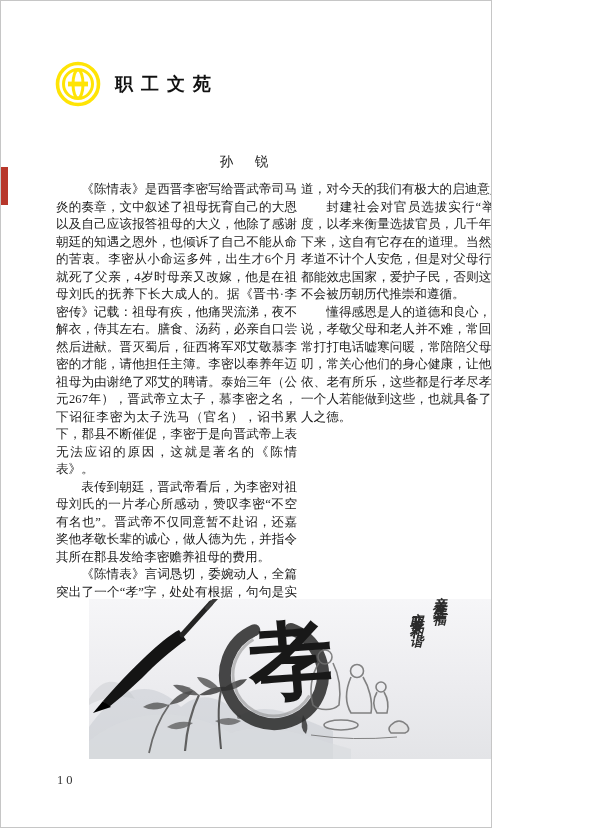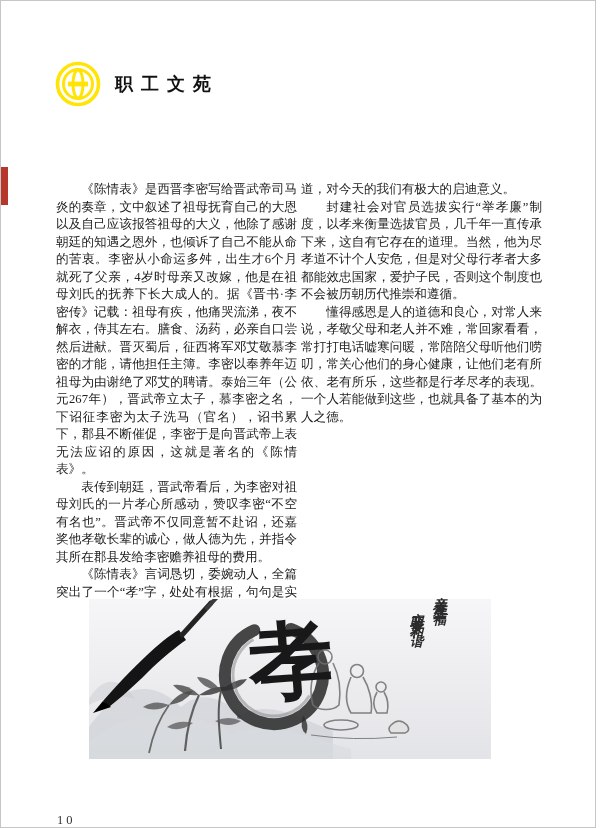--- a/index.html
+++ b/index.html
@@ -1,17 +1,17 @@
 <!DOCTYPE html>
 <html><head>
 <meta charset="utf-8">
 <style>
   html,body{margin:0;padding:0;background:#ffffff;}
   .page{
-    position:relative;width:596px;height:828px;background:#ffffff;
+    position:relative;width:492px;height:828px;background:#ffffff;
     box-sizing:border-box;border:1px solid #c6c6c6;overflow:hidden;
     font-family:"Liberation Serif","DejaVu Serif",serif;color:#1c1c1c;
   }
   .red-tab{position:absolute;left:0;top:166px;width:7px;height:38px;background:#b8372b;}
   .header{position:absolute;left:54px;top:58px;height:50px;display:flex;align-items:center;}
   .logo{width:46px;height:46px;}
   .section-label{
     margin-left:14px;font-family:"Liberation Sans","DejaVu Sans",sans-serif;
     font-size:18px;font-weight:700;letter-spacing:8px;color:#111;
   }
@@ -40,40 +40,41 @@
     font-size:84px;line-height:90px;font-weight:700;color:#181818;
     transform:rotate(-4deg);text-align:center;
   }
   .slogan{
     position:absolute;writing-mode:vertical-rl;font-size:13px;font-style:italic;
     letter-spacing:3px;color:#2b2b2b;font-weight:600;
   }
   .slogan-right{left:429px;top:585px;height:112px;}
   .slogan-left{left:406px;top:601px;height:128px;}
   .page-number{
-    position:absolute;left:56px;top:812px;font-size:12.5px;letter-spacing:3px;color:#333;
+    position:absolute;left:56px;top:772px;font-size:12.5px;letter-spacing:3px;color:#333;
   }
 </style>
 </head>
 <body>
 
 <div class="page">
 
   <div class="red-tab"></div>
 
   <div class="header">
     <svg class="logo" viewBox="0 0 46 46">
       <circle cx="23" cy="23" r="20.5" fill="none" stroke="#ffe405" stroke-width="3.6"></circle>
       <circle cx="23" cy="23" r="14.5" fill="none" stroke="#ffe405" stroke-width="3"></circle>
       <ellipse cx="23" cy="23" rx="5" ry="14" fill="none" stroke="#ffe405" stroke-width="3"></ellipse>
       <rect x="13" y="20.6" width="20" height="4.8" fill="#ffe405"></rect>
     </svg>
     <div class="section-label">职工文苑</div>
   </div>
 
+  <div class="author">孙　锐</div>
 
   <div class="columns">
     <div class="col">
       <p class="para indent">《陈情表》是西晋李密写给晋武帝司马炎的奏章，文中叙述了祖母抚育自己的大恩以及自己应该报答祖母的大义，他除了感谢朝廷的知遇之恩外，也倾诉了自己不能从命的苦衷。李密从小命运多舛，出生才6个月就死了父亲，4岁时母亲又改嫁，他是在祖母刘氏的抚养下长大成人的。据《晋书·李密传》记载：祖母有疾，他痛哭流涕，夜不解衣，侍其左右。膳食、汤药，必亲自口尝然后进献。晋灭蜀后，征西将军邓艾敬慕李密的才能，请他担任主簿。李密以奉养年迈祖母为由谢绝了邓艾的聘请。泰始三年（公元267年），晋武帝立太子，慕李密之名，下诏征李密为太子洗马（官名），诏书累下，郡县不断催促，李密于是向晋武帝上表无法应诏的原因，这就是著名的《陈情表》。</p>
       <p class="para indent">表传到朝廷，晋武帝看后，为李密对祖母刘氏的一片孝心所感动，赞叹李密“不空有名也”。晋武帝不仅同意暂不赴诏，还嘉奖他孝敬长辈的诚心，做人德为先，并指令其所在郡县发给李密赡养祖母的费用。</p>
       <p class="para indent">《陈情表》言词恳切，委婉动人，全篇突出了一个“孝”字，处处有根据，句句是实情，李密对高龄祖母极尽孝道的关爱之情跃然纸上。他为了照顾祖母，放弃了功名利禄，不惜得罪了皇帝和地方官员；他为尽孝道不计个人安危，不怕抗旨带来的杀身之祸，他的为官、为人之</p>
     </div>
     <div class="col">
       <p class="para">道，对今天的我们有极大的启迪意义。</p>
       <p class="para indent">封建社会对官员选拔实行“举孝廉”制度，以孝来衡量选拔官员，几千年一直传承下来，这自有它存在的道理。当然，他为尽孝道不计个人安危，但是对父母行孝者大多都能效忠国家，爱护子民，否则这个制度也不会被历朝历代推崇和遵循。</p>

